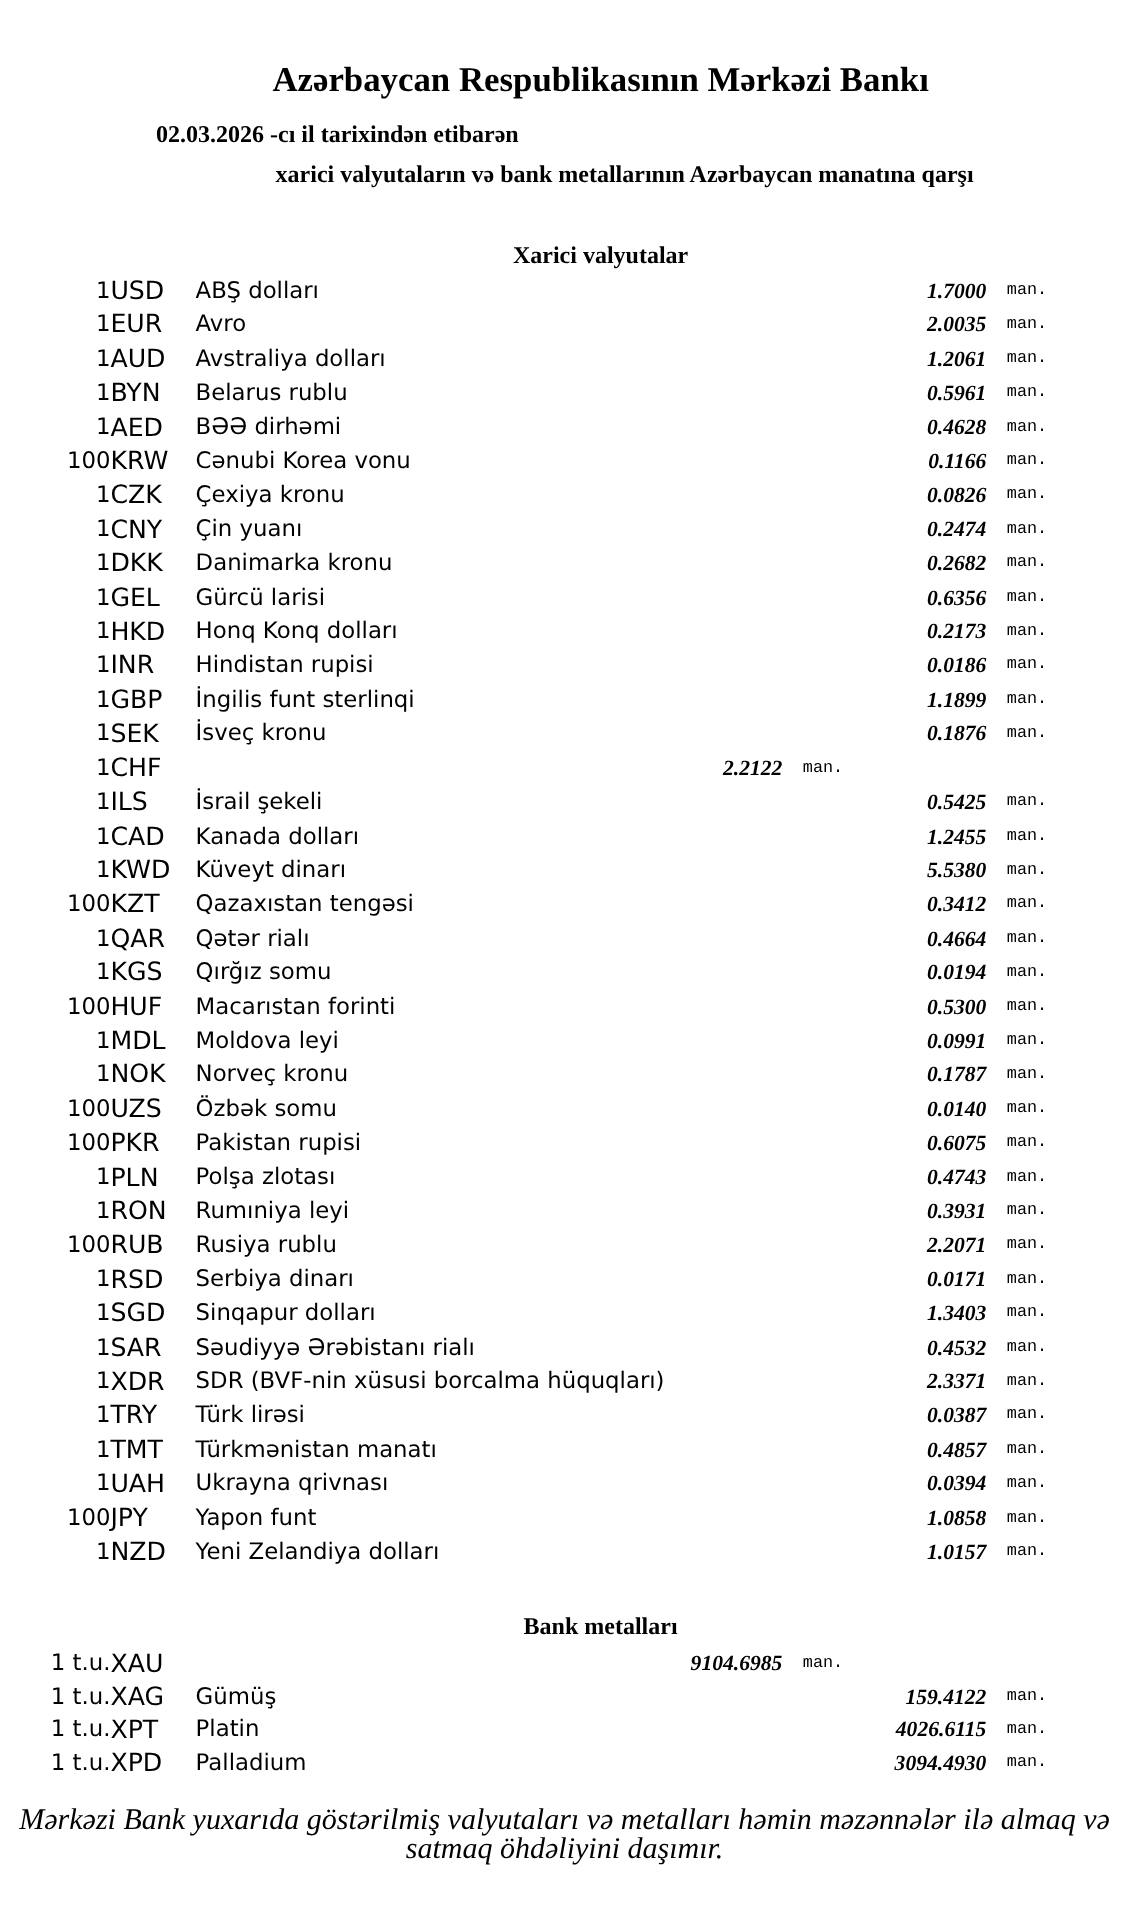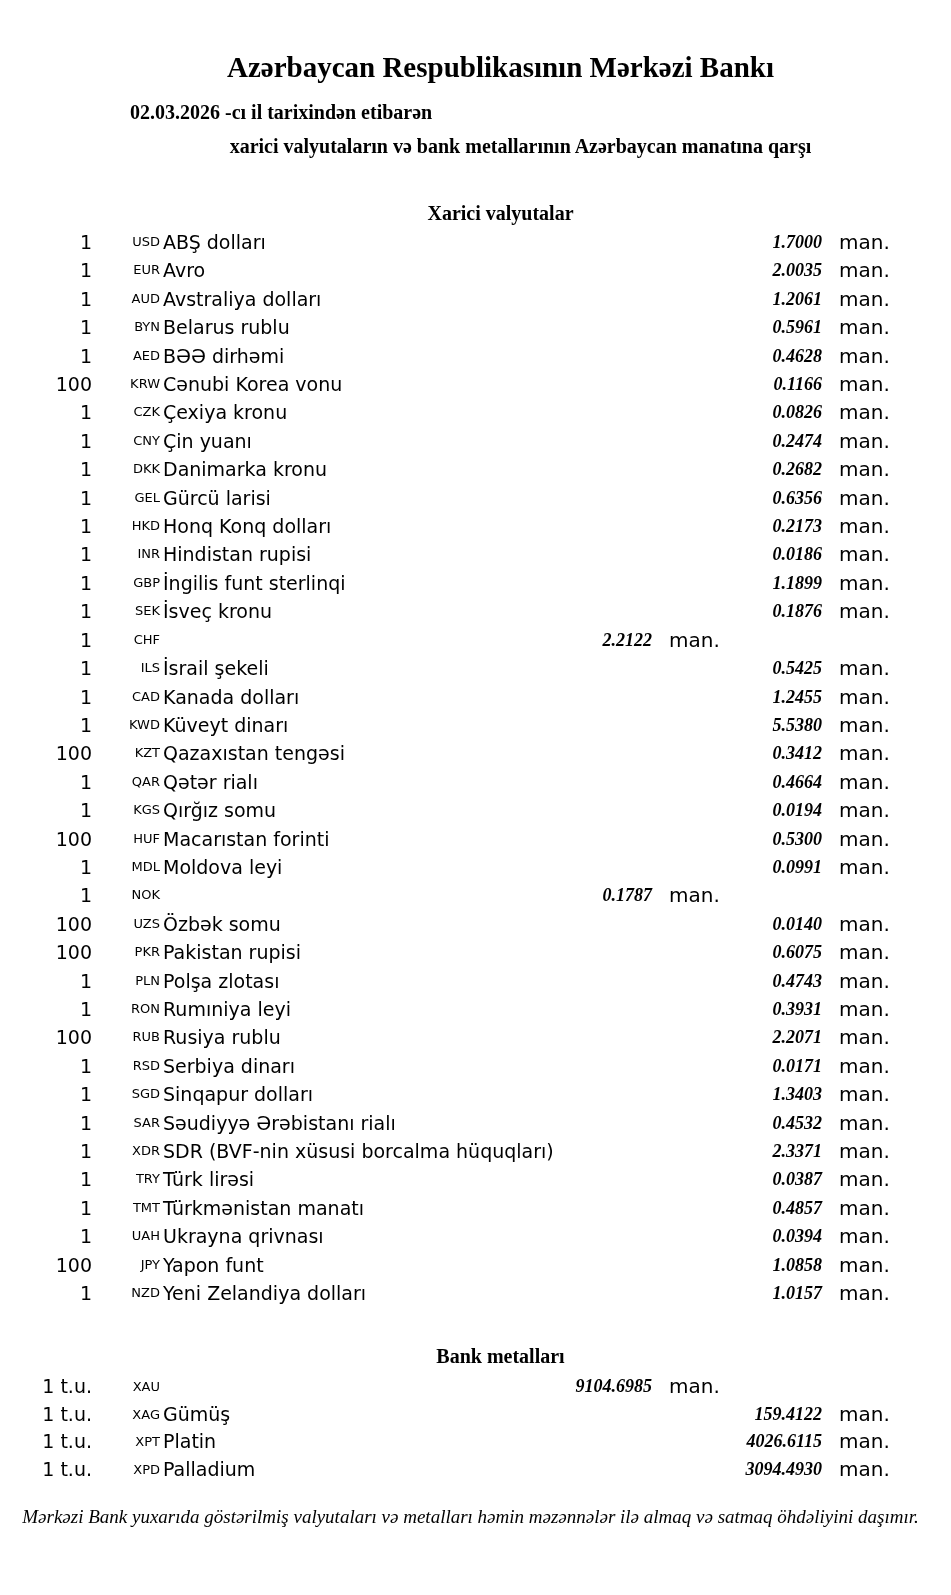--- a/index.html
+++ b/index.html
@@ -53,38 +53,38 @@
     display: grid;
     grid-template-columns: 62px 68px 1fr 170px 68px;
     height: 28.42px;
     line-height: 28.42px;
     white-space: nowrap;
   }
   .metal-rows .row { height: 27.4px; line-height: 27.4px; }
 
   .cell { display: block; overflow: visible; }
   .cell.qty  { text-align: right; font-size: 19px; }
-  .cell.code { text-align: right; font-size: 13px; }
+  .cell.code { text-align: left; font-size: 21px; }
   .cell.name { padding-left: 3px; font-size: 19px; }
   .cell.rate {
     text-align: right;
     font-family: "Liberation Serif", serif;
     font-style: italic;
     font-weight: bold;
     font-size: 18px;
   }
-  .cell.unit { padding-left: 17px; font-size: 20px; }
+  .cell.unit { padding-left: 17px; font-size: 14px; font-family: Liberation Mono, monospace; }
 
   .footer-note {
     margin: 22px 10px 0 0;
     width: 941px;
     text-align: center;
     font-family: "Liberation Serif", serif;
     font-style: italic;
-    font-size: 19px;
+    font-size: 25px;
     line-height: 24px;
   }
 </style>
 </head>
 <body>
 
 <div class="page">
 
   <div class="doc-title serif-bold">Azərbaycan Respublikasının Mərkəzi Bankı</div>
 
@@ -274,20 +274,21 @@
     <span class="cell qty">1</span>
     <span class="cell code">MDL</span>
     <span class="cell name">Moldova leyi</span>
     <span class="cell rate">0.0991</span>
     <span class="cell unit">man.</span>
   </div>
 
   <div class="row">
     <span class="cell qty">1</span>
     <span class="cell code">NOK</span>
+    <span class="cell name">Norveç kronu</span>
     <span class="cell rate">0.1787</span>
     <span class="cell unit">man.</span>
   </div>
 
   <div class="row">
     <span class="cell qty">100</span>
     <span class="cell code">UZS</span>
     <span class="cell name">Özbək somu</span>
     <span class="cell rate">0.0140</span>
     <span class="cell unit">man.</span>

